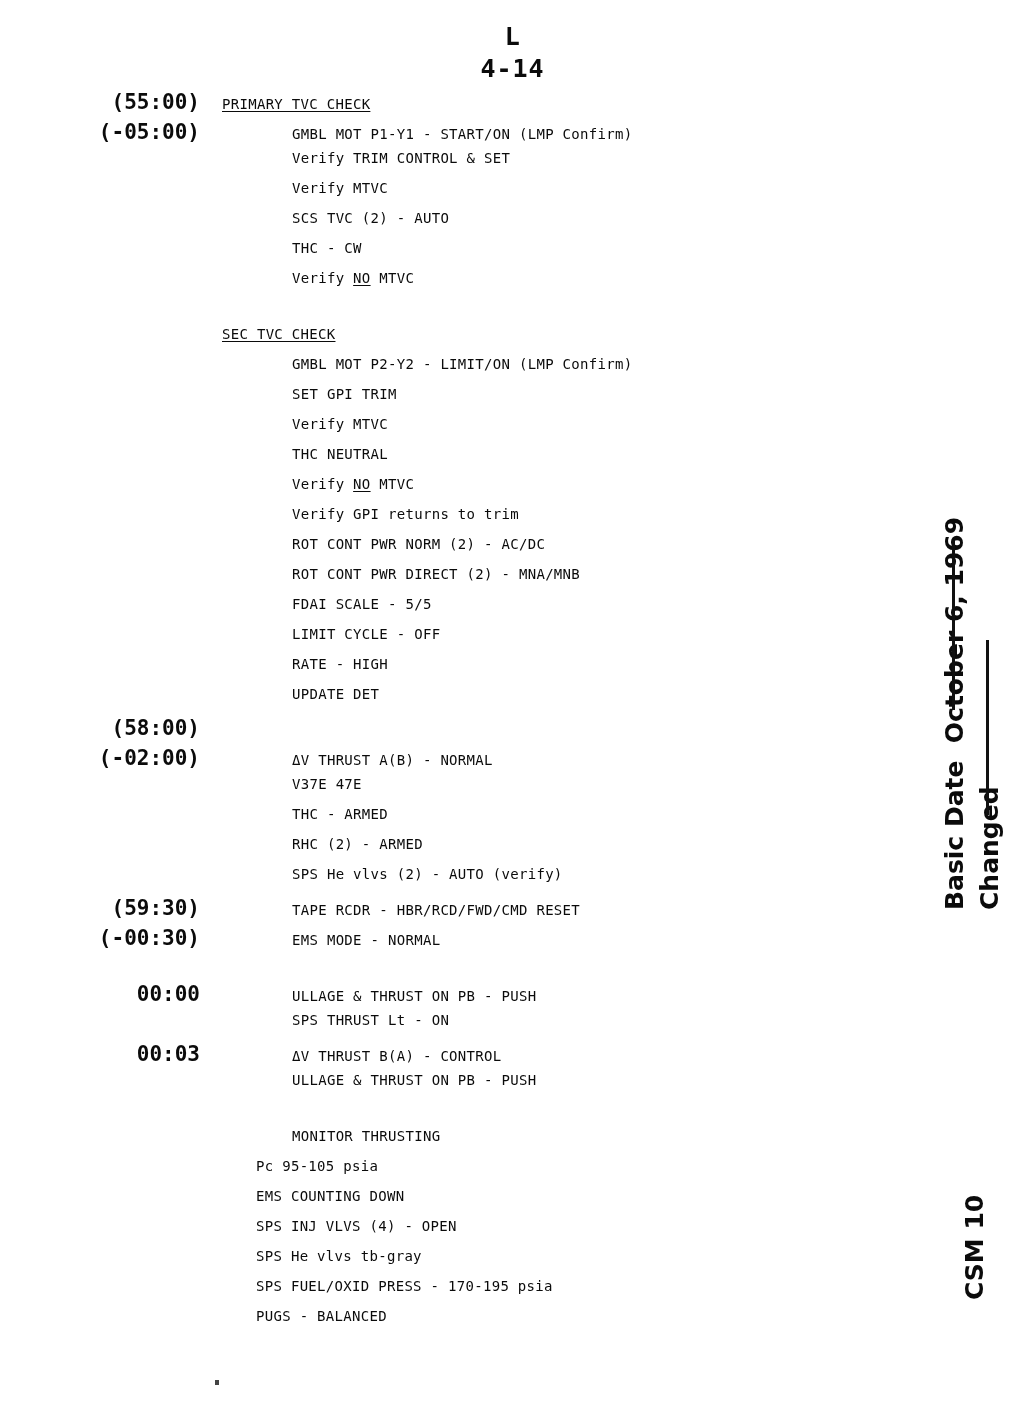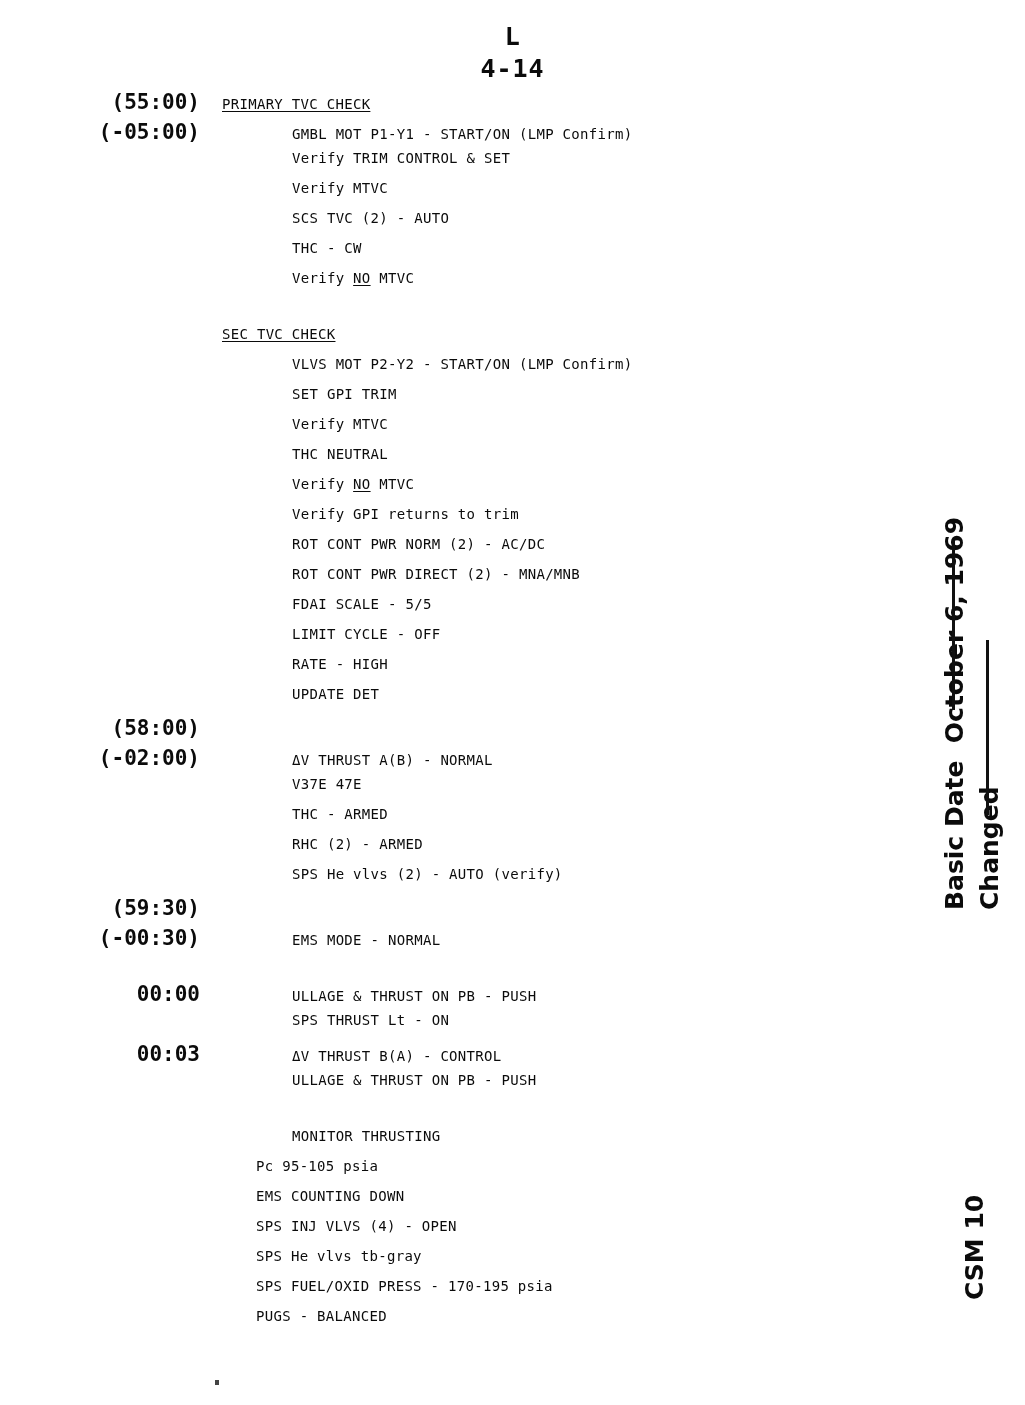--- a/index.html
+++ b/index.html
@@ -159,21 +159,21 @@
         <div class="time"></div>
         <div class="item ind1">Verify <span class="u">NO</span> MTVC</div>
       </div>
       <div class="gap"></div>
       <div class="row">
         <div class="time"></div>
         <div class="item ind0"><span class="u">SEC TVC CHECK</span></div>
       </div>
       <div class="row">
         <div class="time"></div>
-        <div class="item ind1">VLVS MOT P2-Y2 - START/ON (LMP Confirm)</div>
+        <div class="item ind1">GMBL MOT P2-Y2 - LIMIT/ON (LMP Confirm)</div>
       </div>
       <div class="row">
         <div class="time"></div>
         <div class="item ind1">SET GPI TRIM</div>
       </div>
       <div class="row">
         <div class="time"></div>
         <div class="item ind1">Verify MTVC</div>
       </div>
       <div class="row">
@@ -231,20 +231,21 @@
       <div class="row">
         <div class="time"></div>
         <div class="item ind1">RHC (2) - ARMED</div>
       </div>
       <div class="row">
         <div class="time"></div>
         <div class="item ind1">SPS He vlvs (2) - AUTO (verify)</div>
       </div>
       <div class="row">
         <div class="time">(59:30)</div>
+        <div class="item ind1">TAPE RCDR - HBR/RCD/FWD/CMD RESET</div>
       </div>
       <div class="row">
         <div class="time">(-00:30)</div>
         <div class="item ind1">EMS MODE - NORMAL</div>
       </div>
       <div class="gap"></div>
       <div class="row">
         <div class="time">00:00</div>
         <div class="item ind1">ULLAGE &amp; THRUST ON PB - PUSH</div>
       </div>

